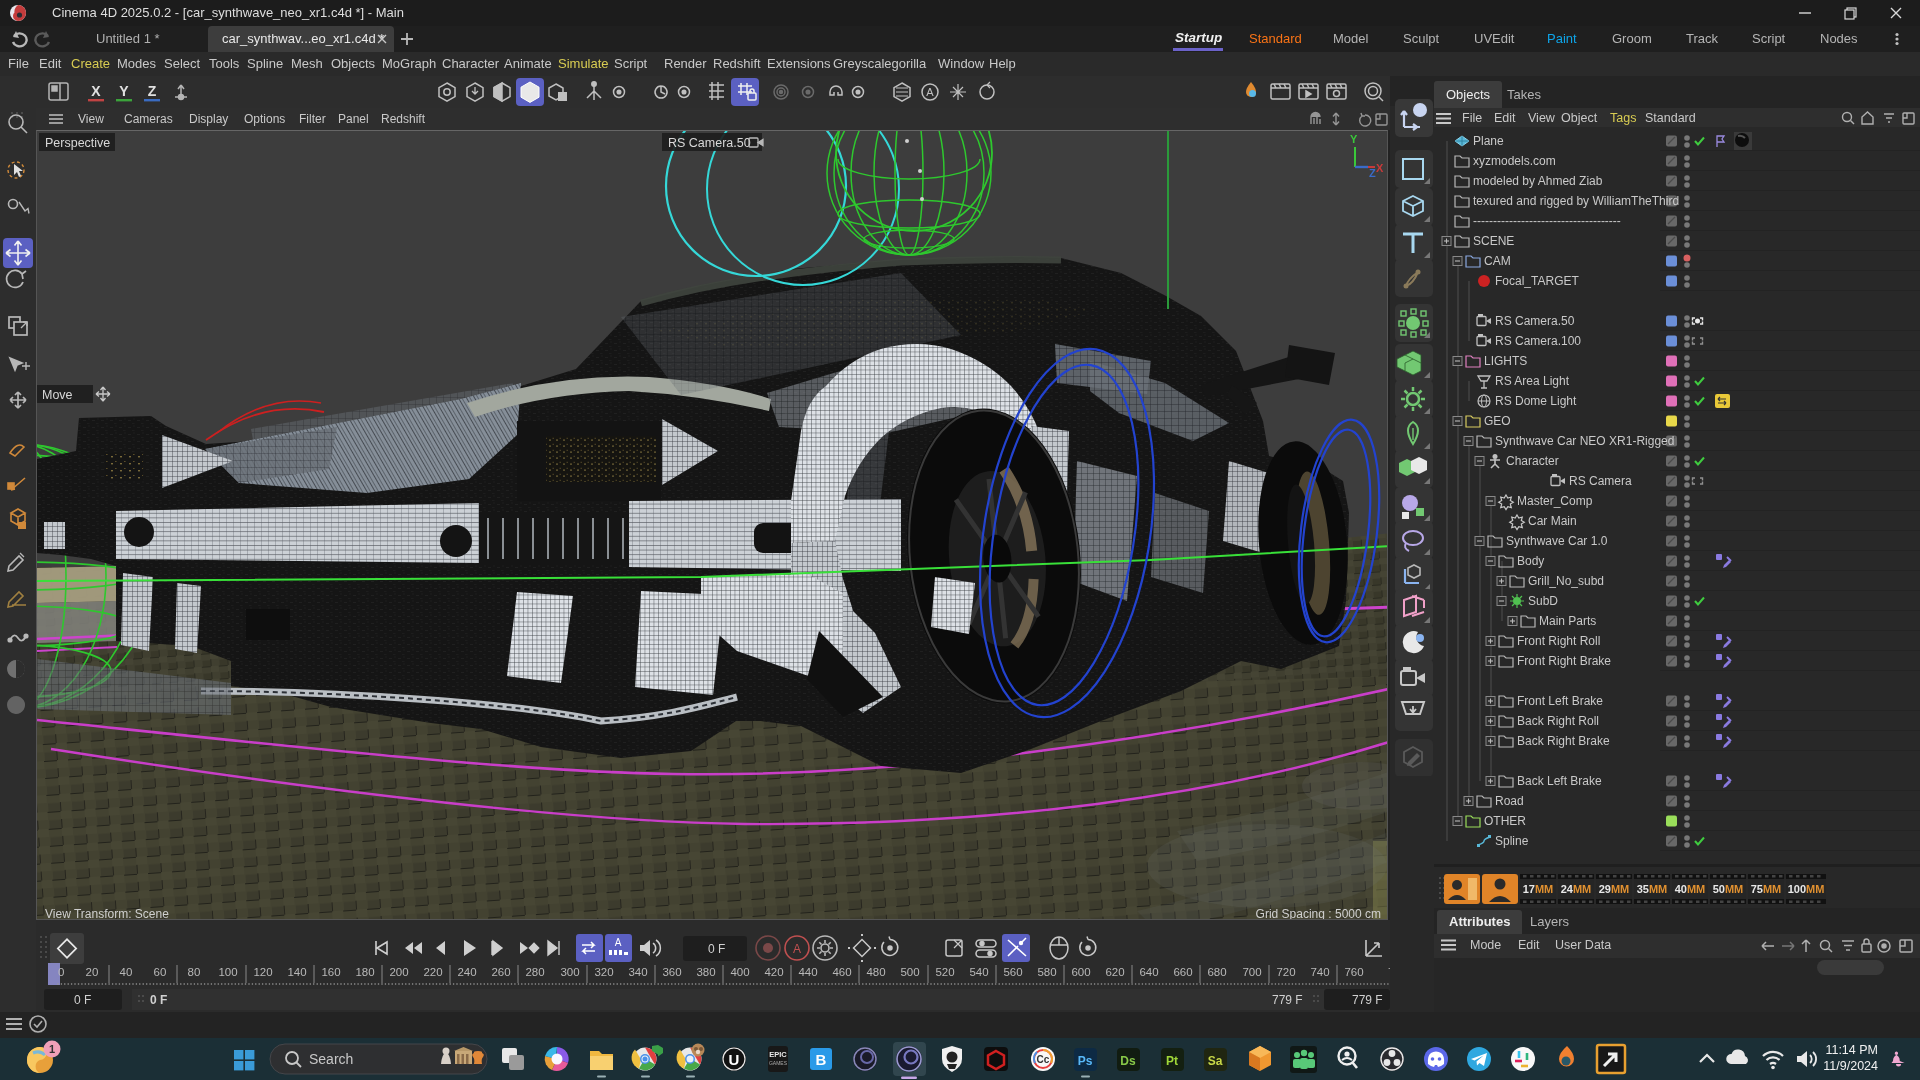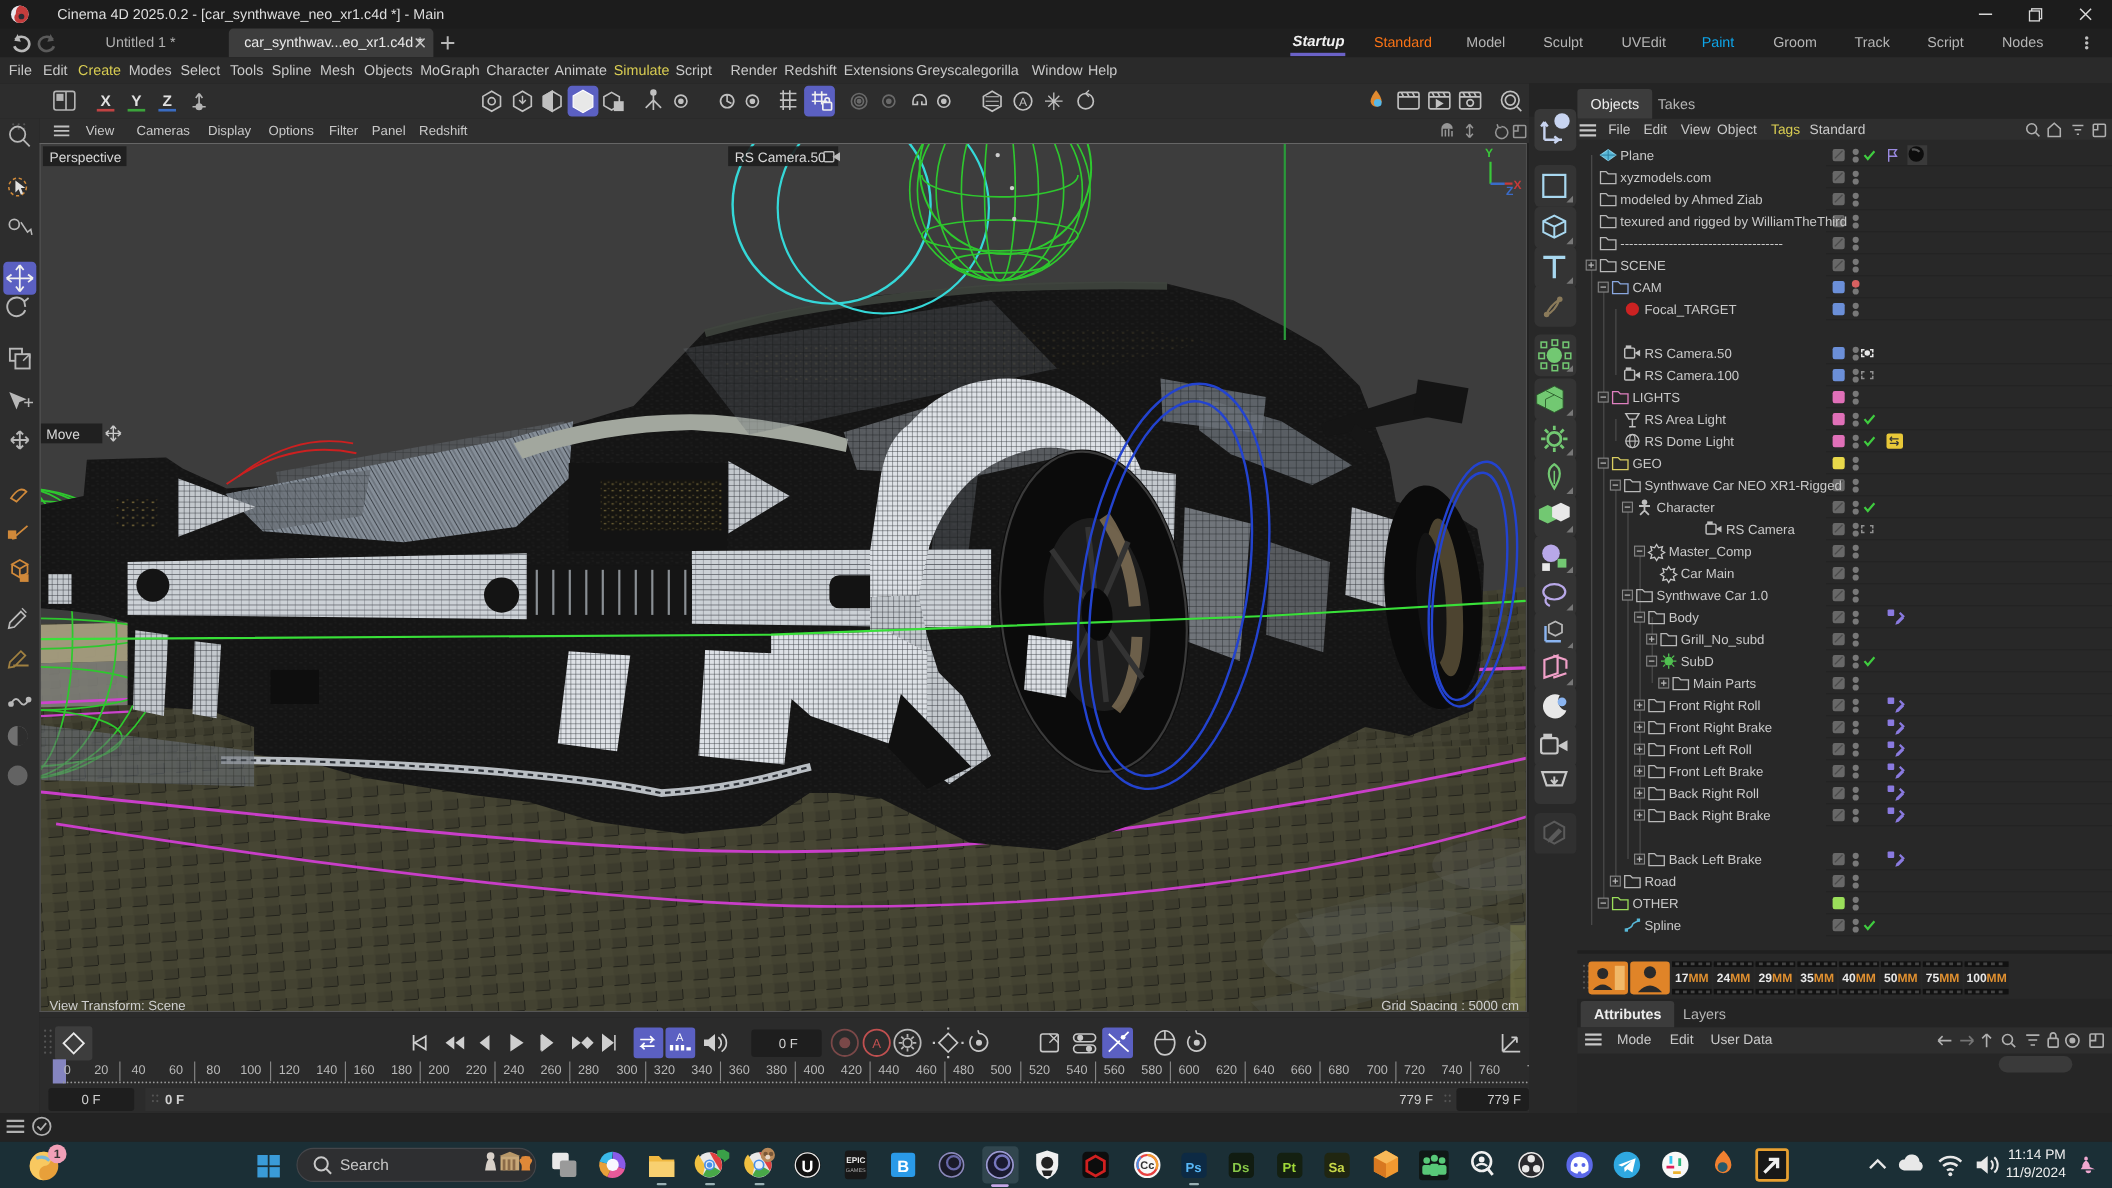--- a/index.html
+++ b/index.html
@@ -1455,39 +1455,20 @@
           <circle cx="297" cy="7" r="2.8" fill="#787878"></circle>
           <circle cx="297" cy="14" r="2.8" fill="#787878"></circle>
           <g fill="#8a7ae0">
             <rect x="326" y="3" width="6" height="6" rx="1"></rect>
             <path d="M334 14 l5 -5 l2 2 l-5 5 l-3 1Z"></path>
             <path d="M337 6 l4 4" stroke="#8a7ae0" stroke-width="2"></path>
           </g>
         </svg>
         <span class="nm" style="left:127px">Front Right Brake</span>
       </div>
-<div class="row" style="top:595px">
-        <div class="abs" style="left:270px;top:19px;width:260px;height:1px;background:#232323"></div>
-        <svg class="abs" style="left:0;top:0" width="530" height="20" viewBox="0 0 530 20">
-          <rect x="96" y="5.5" width="9" height="9" fill="#2e2e2e" stroke="#888" stroke-width="1"></rect>
-          <path d="M98 10 h5" stroke="#bbb" stroke-width="1.1"></path>
-          <path d="M100.5 7.5 v5" stroke="#bbb" stroke-width="1.1"></path>
-          <path d="M109 5 h5 l2 2 h7 v9 h-14Z" fill="none" stroke="#b8b8b8" stroke-width="1.2"></path>
-          <rect x="276" y="4.5" width="11" height="11" rx="2" fill="#686868"></rect>
-          <path d="M278 13 l7 -7" stroke="#4a4a4a" stroke-width="1.2"></path>
-          <circle cx="297" cy="7" r="2.8" fill="#787878"></circle>
-          <circle cx="297" cy="14" r="2.8" fill="#787878"></circle>
-          <g fill="#8a7ae0">
-            <rect x="326" y="3" width="6" height="6" rx="1"></rect>
-            <path d="M334 14 l5 -5 l2 2 l-5 5 l-3 1Z"></path>
-            <path d="M337 6 l4 4" stroke="#8a7ae0" stroke-width="2"></path>
-          </g>
-        </svg>
-        <span class="nm" style="left:127px">Front Left Roll</span>
-      </div>
 <div class="row" style="top:615px">
         <div class="abs" style="left:270px;top:19px;width:260px;height:1px;background:#232323"></div>
         <svg class="abs" style="left:0;top:0" width="530" height="20" viewBox="0 0 530 20">
           <rect x="96" y="5.5" width="9" height="9" fill="#2e2e2e" stroke="#888" stroke-width="1"></rect>
           <path d="M98 10 h5" stroke="#bbb" stroke-width="1.1"></path>
           <path d="M100.5 7.5 v5" stroke="#bbb" stroke-width="1.1"></path>
           <path d="M109 5 h5 l2 2 h7 v9 h-14Z" fill="none" stroke="#b8b8b8" stroke-width="1.2"></path>
           <rect x="276" y="4.5" width="11" height="11" rx="2" fill="#686868"></rect>
           <path d="M278 13 l7 -7" stroke="#4a4a4a" stroke-width="1.2"></path>
           <circle cx="297" cy="7" r="2.8" fill="#787878"></circle>

